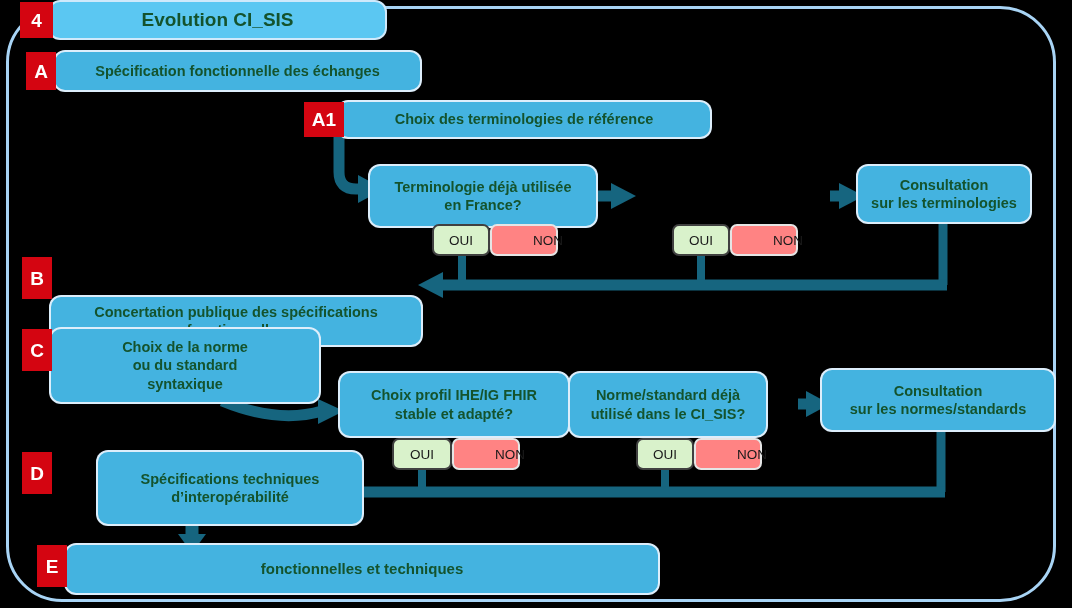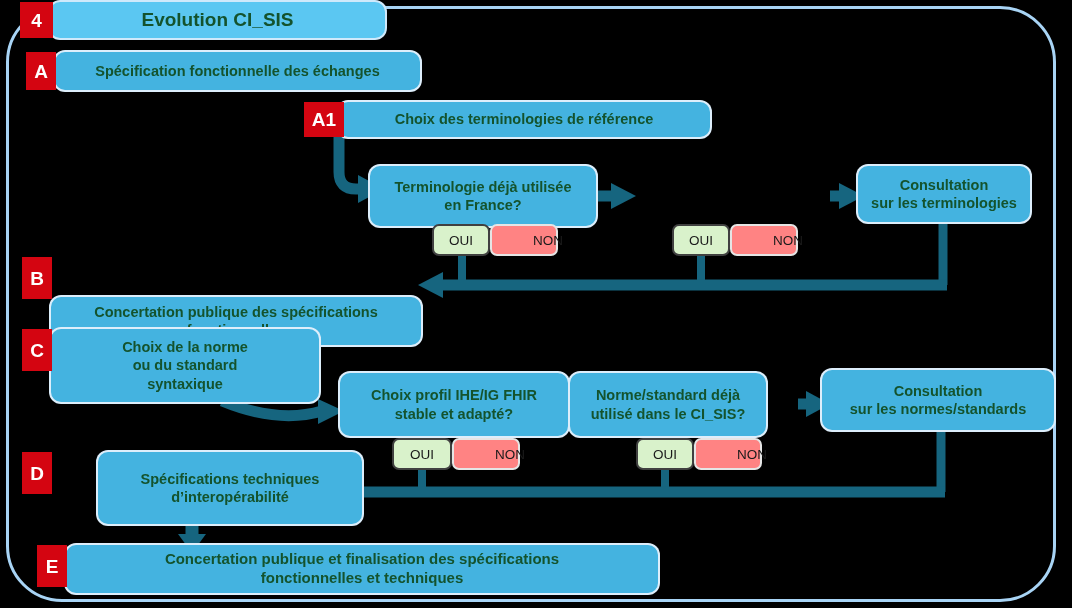--- a/index.html
+++ b/index.html
@@ -169,17 +169,16 @@
   </div>
 
   <div class="badge" style="left:22px;top:452px;width:30px;height:42px;">D</div>
   <div class="box" style="left:59px;top:452px;width:264px;height:72px;flex-direction:column;margin-left:39px;">
     <span>Spécifications techniques</span>
     <span>d’interopérabilité</span>
   </div>
 
   <div class="badge" style="left:37px;top:545px;width:30px;height:42px;">E</div>
   <div class="box wide" style="left:66px;top:545px;width:592px;height:48px;flex-direction:column;">
-    <span>Concertation publique et finalisation des spécifications</span>
     <span>fonctionnelles et techniques</span>
   </div>
 
 </div>
 
 </body></html>

